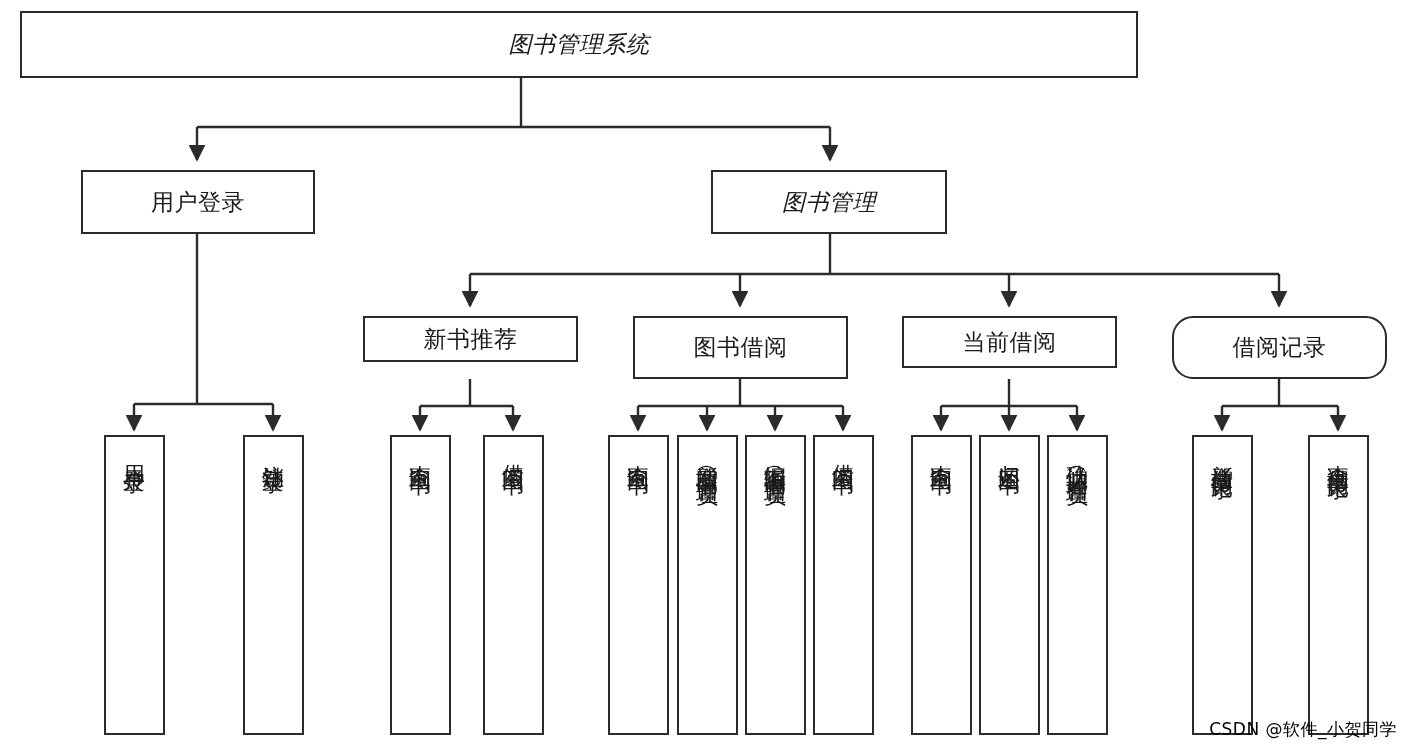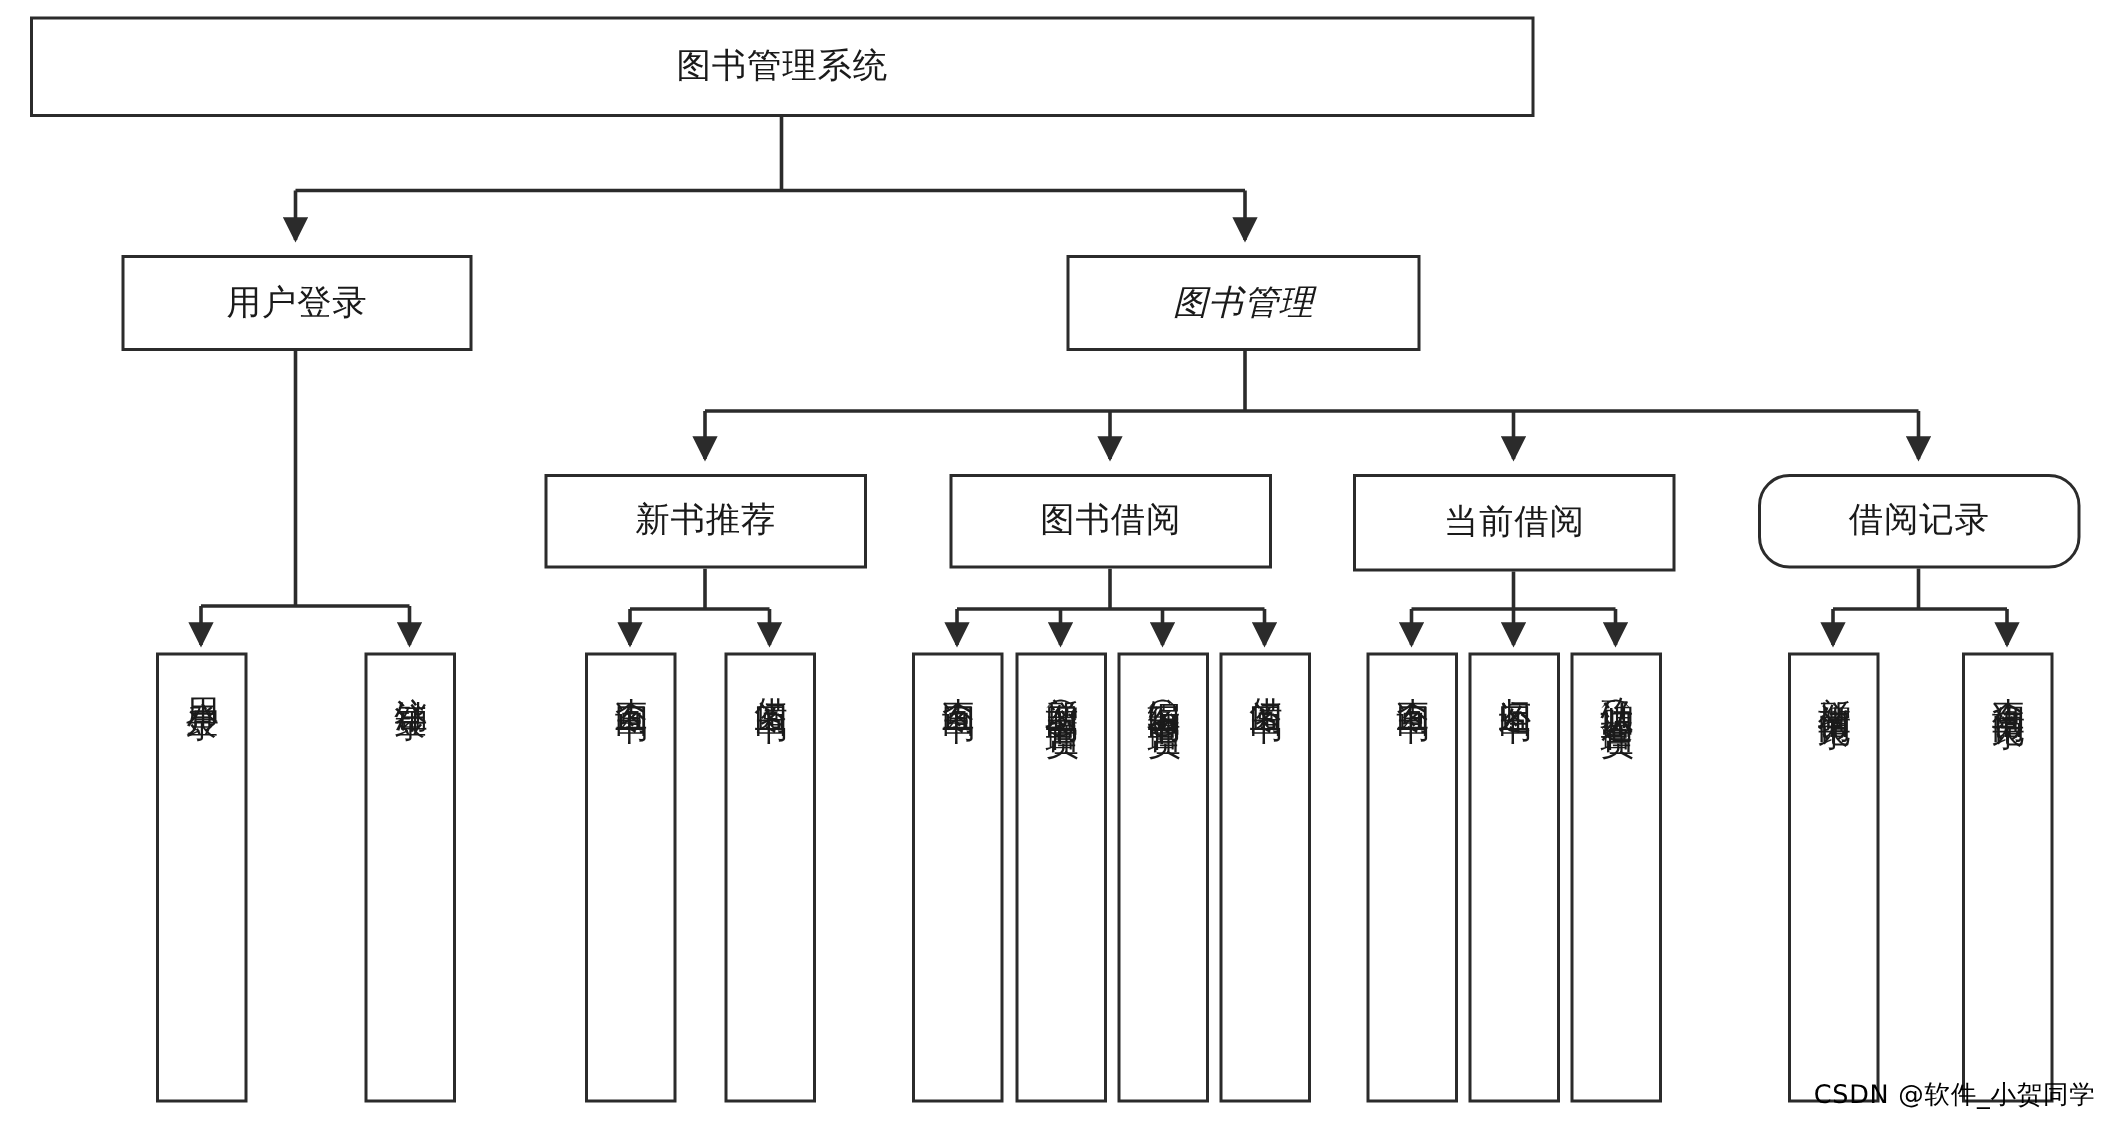--- a/index.html
+++ b/index.html
@@ -125,41 +125,41 @@
       <path d="M 1009 406 L 1009 430" marker-end="url(#arrow)"></path>
       <path d="M 1077 406 L 1077 430" marker-end="url(#arrow)"></path>
 
       <path d="M 1279 379 L 1279 406"></path>
       <path d="M 1222 406 L 1338 406"></path>
       <path d="M 1222 406 L 1222 430" marker-end="url(#arrow)"></path>
       <path d="M 1338 406 L 1338 430" marker-end="url(#arrow)"></path>
     </g>
   </svg>
 
-  <div class="node root horiz" style="left:20px; top:11px; width:1003px; height:67px;">
+  <div class="node root horiz" style="left:20px; top:11px; width:1118px; height:67px;font-style:italic;">
     <span class="label">图书管理系统</span>
   </div>
 
   <div class="node horiz" style="left:81px; top:170px; width:234px; height:64px;">
     <span class="label">用户登录</span>
   </div>
 
   <div class="node horiz" style="left:711px; top:170px; width:236px; height:64px;font-style:italic;">
     <span class="label">图书管理</span>
   </div>
 
-  <div class="node horiz" style="left:363px; top:316px; width:215px; height:63px;">
+  <div class="node horiz" style="left:363px; top:316px; width:215px; height:46px;">
     <span class="label">新书推荐</span>
   </div>
 
   <div class="node horiz" style="left:633px; top:316px; width:215px; height:63px;">
     <span class="label">图书借阅</span>
   </div>
 
-  <div class="node horiz" style="left:902px; top:316px; width:215px; height:65px;">
+  <div class="node horiz" style="left:902px; top:316px; width:215px; height:52px;">
     <span class="label">当前借阅</span>
   </div>
 
   <div class="node horiz" style="left:1172px; top:316px; width:215px; height:63px;border-radius:21px;">
     <span class="label">借阅记录</span>
   </div>
 
   <div class="node leaf" style="left:104px; top:435px; width:61px; height:300px;">
     <span class="label">用户登录</span>
   </div>

